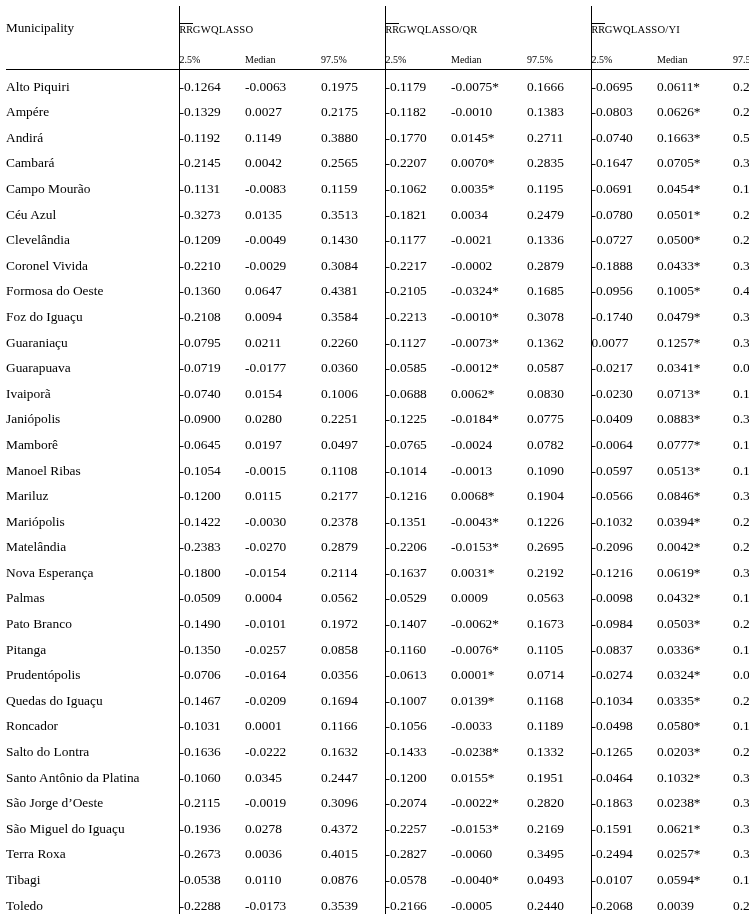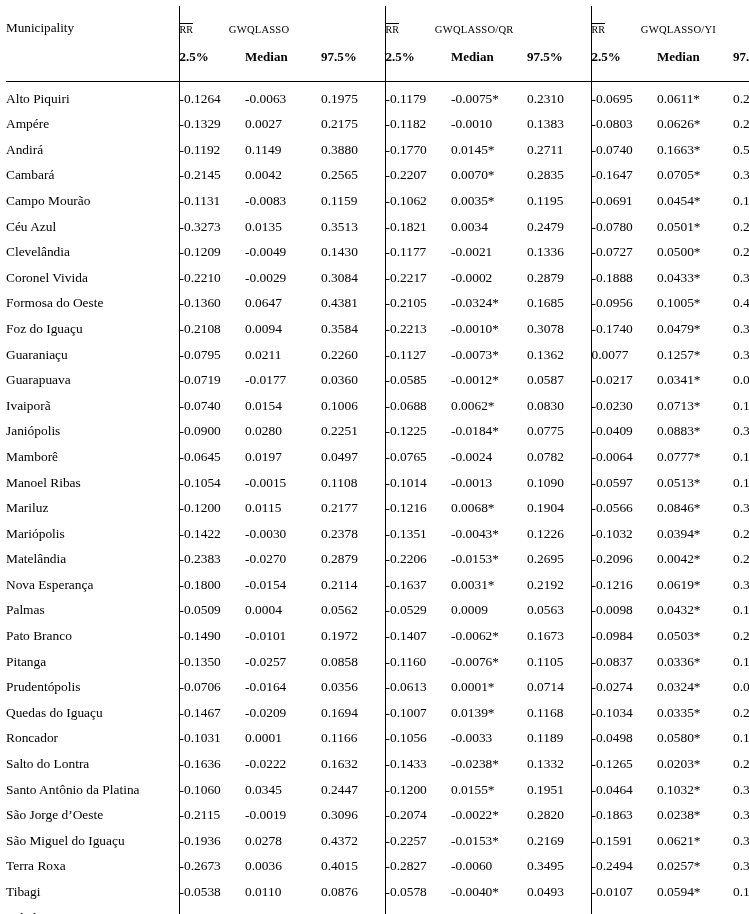--- a/index.html
+++ b/index.html
@@ -64,28 +64,27 @@
   .rr-over .bar {
     position: absolute;
     left: 0;
     right: 0;
     top: -1px;
     border-top: 1px solid #000;
   }
   .sub {
     font-size: 10.6px;
     letter-spacing: 0.2px;
-    margin-left: 36px;
   }
   
   tr.subhead td {
     height: 26px;
-    font-weight: bold;
-    font-size: 13px;
-    padding-bottom: 16px;
+    font-weight: normal;
+    font-size: 10px;
+    padding-bottom: 4px;
   }
   tr.subhead td.muni-blank { }
 
   .ruleline {
     border-bottom: 1px solid #000;
   }
 
   
   tr.datarow td {
     height: 24.6px;
@@ -149,21 +148,21 @@
       </tr>
     </thead>
     <tbody id="tbody">
         <tr class="datarow">
           <td class="muni">Alto Piquiri</td>
           <td class="num vline-left pad-l">-0.1264</td>
           <td class="num">-0.0063</td>
           <td class="num">0.1975</td>
           <td class="num vline-left pad-l">-0.1179</td>
           <td class="num">-0.0075*</td>
-          <td class="num">0.2310</td>
+          <td class="num">0.1666</td>
           <td class="num vline-left pad-l">-0.0695</td>
           <td class="num">0.0611*</td>
           <td class="num">0.2836</td>
         </tr>
         <tr class="datarow">
           <td class="muni">Ampére</td>
           <td class="num vline-left pad-l">-0.1329</td>
           <td class="num">0.0027</td>
           <td class="num">0.2175</td>
           <td class="num vline-left pad-l">-0.1182</td>

